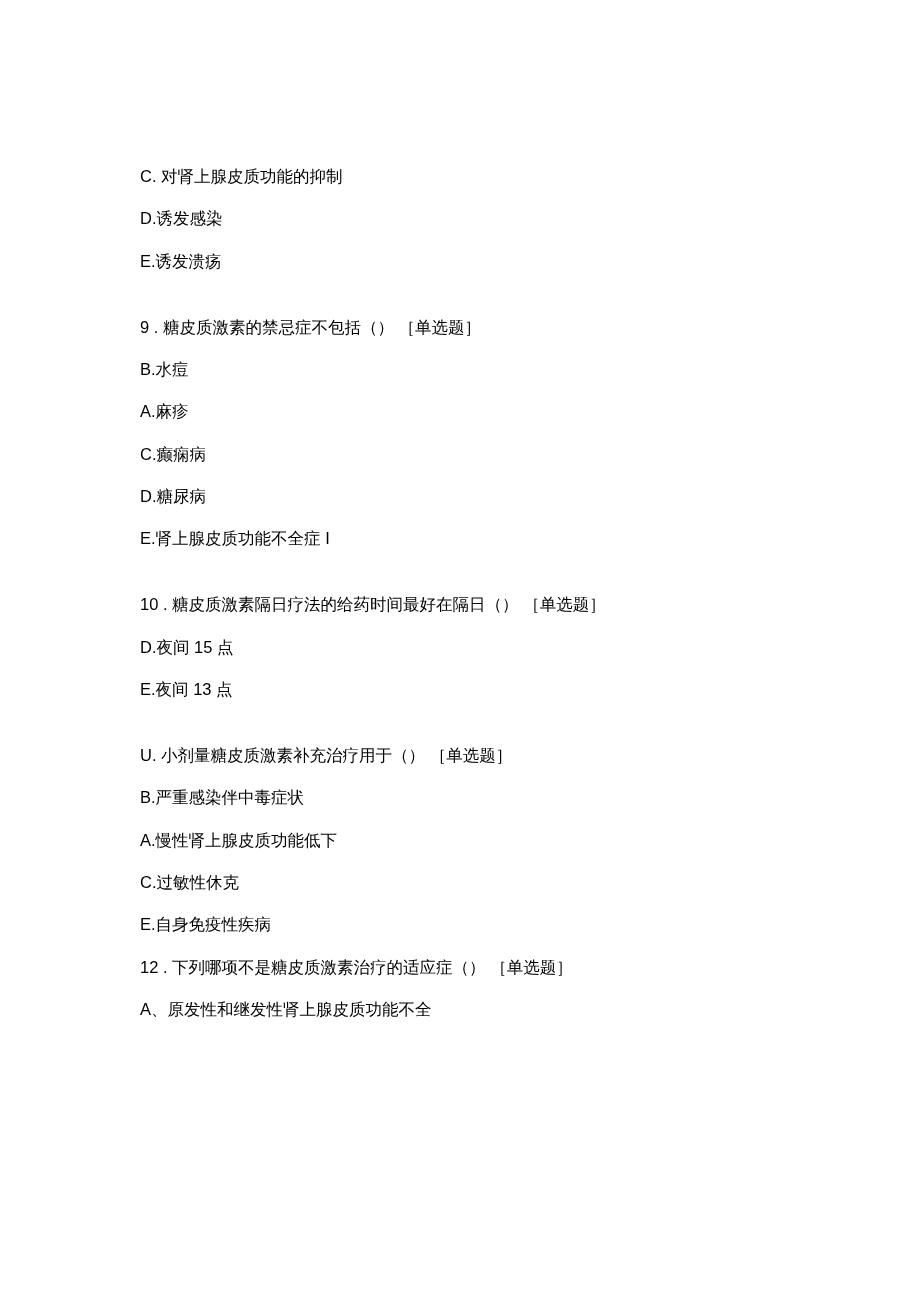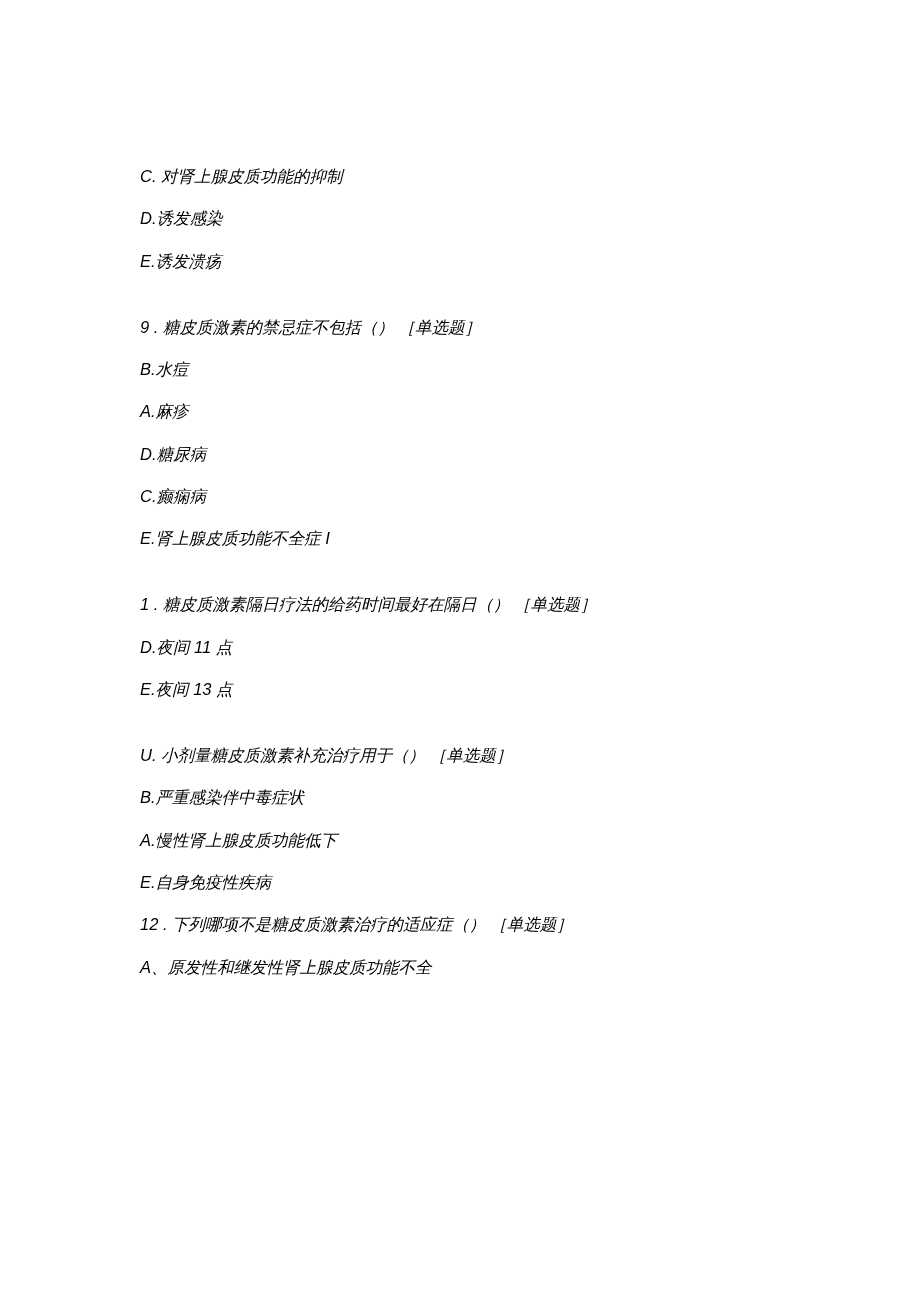--- a/index.html
+++ b/index.html
@@ -12,44 +12,44 @@
   .page {
     box-sizing: border-box;
     padding: 165px 0 140px 140px;
     width: 920px;
     color: #000000;
     font-size: 16.5px;
     line-height: 1.35;
   }
   .line {
     margin-bottom: 20px;
-    font-style: italic;
   }
   .block-gap {
     height: 24px;
   }
 </style>
 </head>
 <body>
 
 <div class="page">
   <div class="line">C. 对肾上腺皮质功能的抑制</div>
   <div class="line">D.诱发感染</div>
   <div class="line">E.诱发溃疡</div>
   <div class="block-gap"></div>
   <div class="line">9  . 糖皮质激素的禁忌症不包括（） ［单选题］</div>
   <div class="line">B.水痘</div>
   <div class="line">A.麻疹</div>
+  <div class="line">C.癫痫病</div>
   <div class="line">D.糖尿病</div>
-  <div class="line">C.癫痫病</div>
   <div class="line">E.肾上腺皮质功能不全症 I</div>
   <div class="block-gap"></div>
-  <div class="line">1  . 糖皮质激素隔日疗法的给药时间最好在隔日（） ［单选题］</div>
-  <div class="line">D.夜间 11 点</div>
+  <div class="line">10  . 糖皮质激素隔日疗法的给药时间最好在隔日（） ［单选题］</div>
+  <div class="line">D.夜间 15 点</div>
   <div class="line">E.夜间 13 点</div>
   <div class="block-gap"></div>
   <div class="line">U. 小剂量糖皮质激素补充治疗用于（） ［单选题］</div>
   <div class="line">B.严重感染伴中毒症状</div>
   <div class="line">A.慢性肾上腺皮质功能低下</div>
+  <div class="line">C.过敏性休克</div>
   <div class="line">E.自身免疫性疾病</div>
   <div class="line">12  . 下列哪项不是糖皮质激素治疗的适应症（） ［单选题］</div>
   <div class="line">A、原发性和继发性肾上腺皮质功能不全</div>
 </div>
 
 </body></html>

